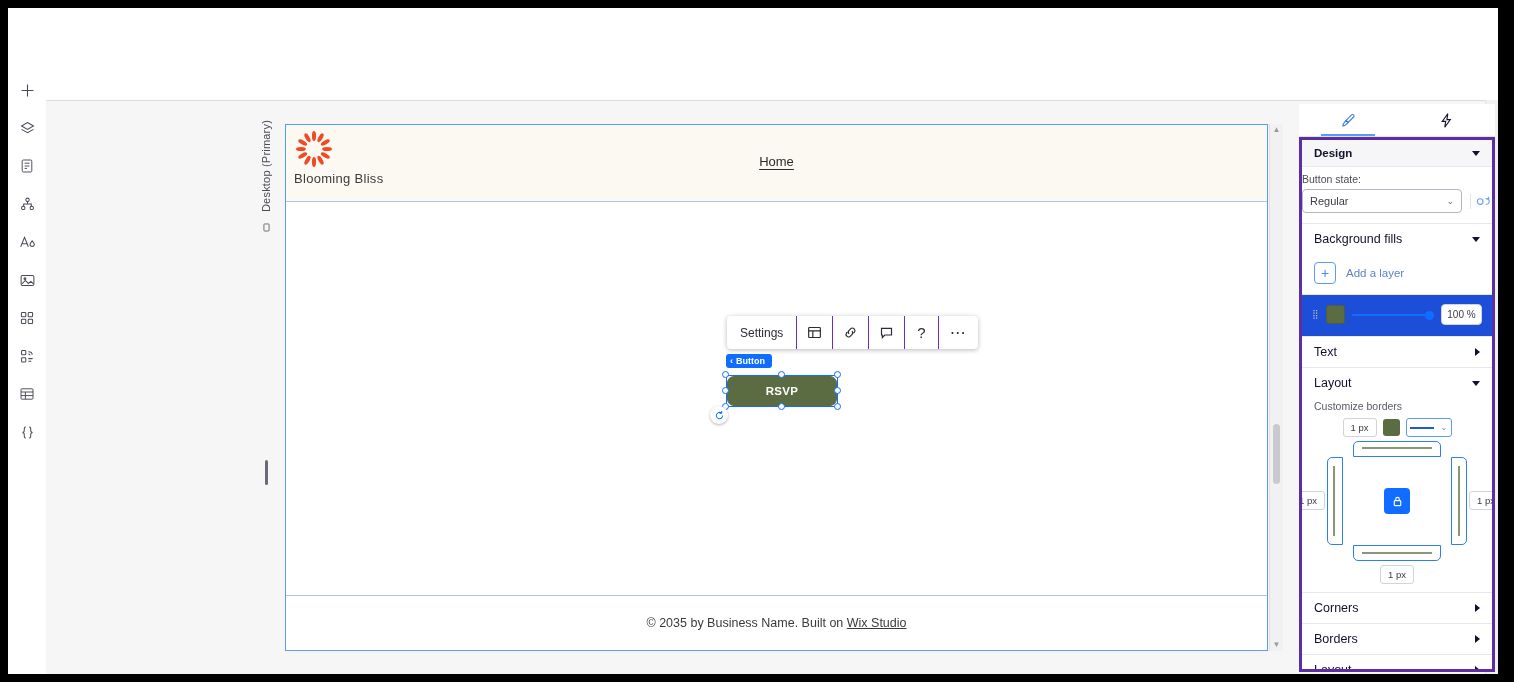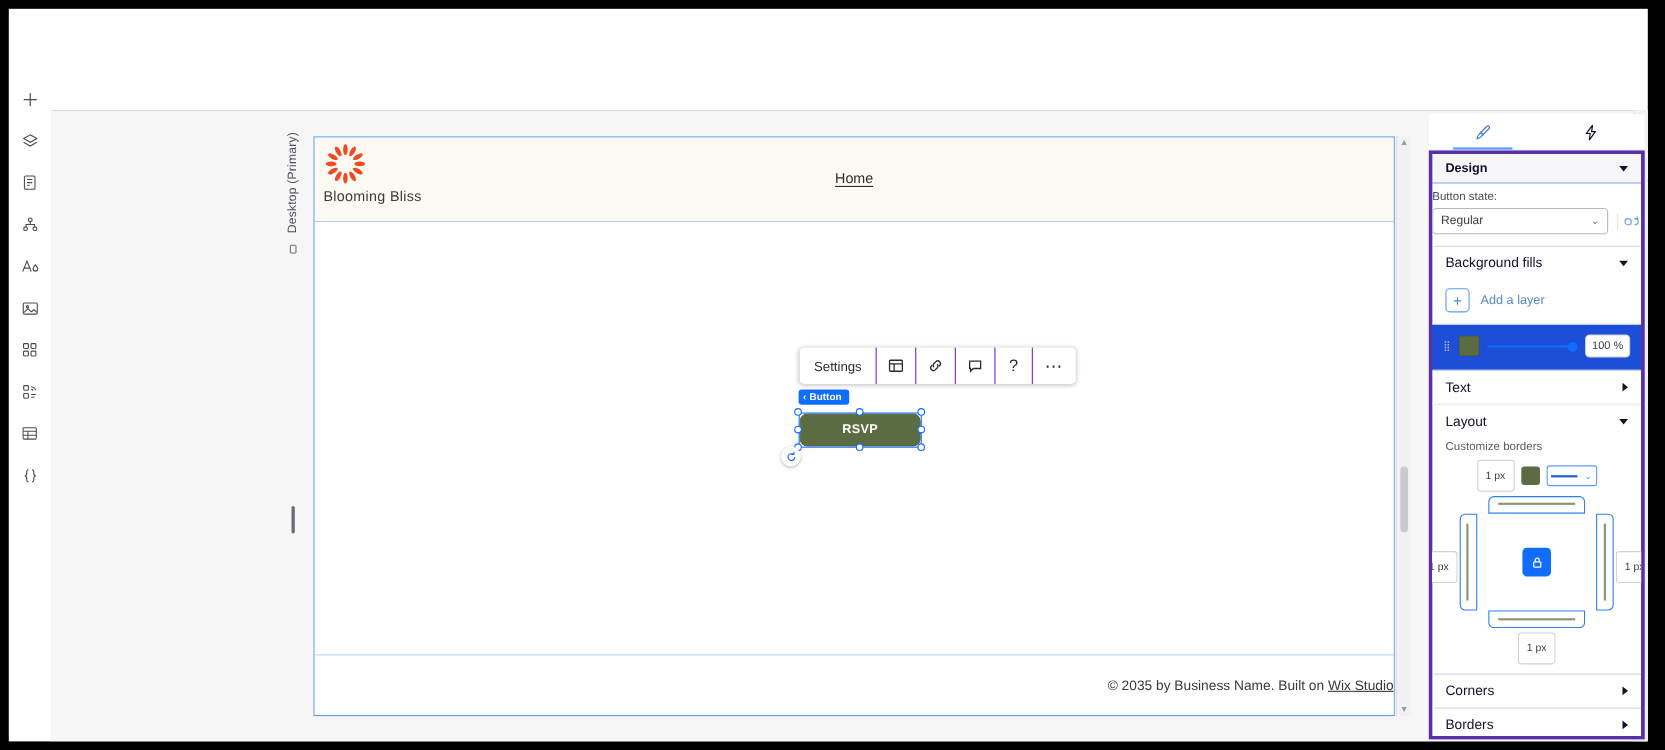--- a/index.html
+++ b/index.html
@@ -113,21 +113,21 @@
   }
   .site-main {
     position: relative;
     height: 394px;
     background: #ffffff;
     border-bottom: 1px solid #a9c7f2;
   }
   .site-footer {
     position: relative;
     height: 54px; background: #ffffff;
-    display: flex; align-items: center; justify-content: flex-end;
+    display: flex; align-items: center; justify-content: center;
   }
   .footer-text { font-size: 12.5px; color: #3a3a3a; }
   .footer-text a { color: #3a3a3a; text-decoration: underline; }
 
   
   .elem-toolbar {
     position: absolute;
     left: 719px; top: 308px;
     height: 33px;
     background: #ffffff;
@@ -297,21 +297,21 @@
     width:41px;height:21px;border:1px solid #d2d2da;border-radius:4px;
     display:flex;align-items:center;justify-content:center;
     font-size:10px;color:#3b3b47; background:#fff;
   }
 
   
   .borders-body { padding: 2px 12px 8px; }
   .cb-title { font-size:10.5px; color:#5a5a66; margin-bottom:6px;}
   .cb-toprow { display:flex; align-items:center; gap:6px; justify-content:center; margin-bottom:4px;}
   .px-box {
-    min-width:34px; height:29px; border:1px solid #d2d2da; border-radius:3px;
+    min-width:34px; height:19px; border:1px solid #d2d2da; border-radius:3px;
     display:flex;align-items:center;justify-content:center;
     font-size:9.5px; color:#3b3b47; background:#fff; padding:0 5px;
   }
   .cb-swatch { width:17px;height:17px;border-radius:3px;background:#5b6b42;}
   .line-style {
     width:46px;height:19px;border:1px solid #5b9bf8;border-radius:3px;
     display:flex;align-items:center;justify-content:space-around;
     background:#fff;
   }
   .line-style .ln { width:24px;height:2px;background:#1a5fd0;}

